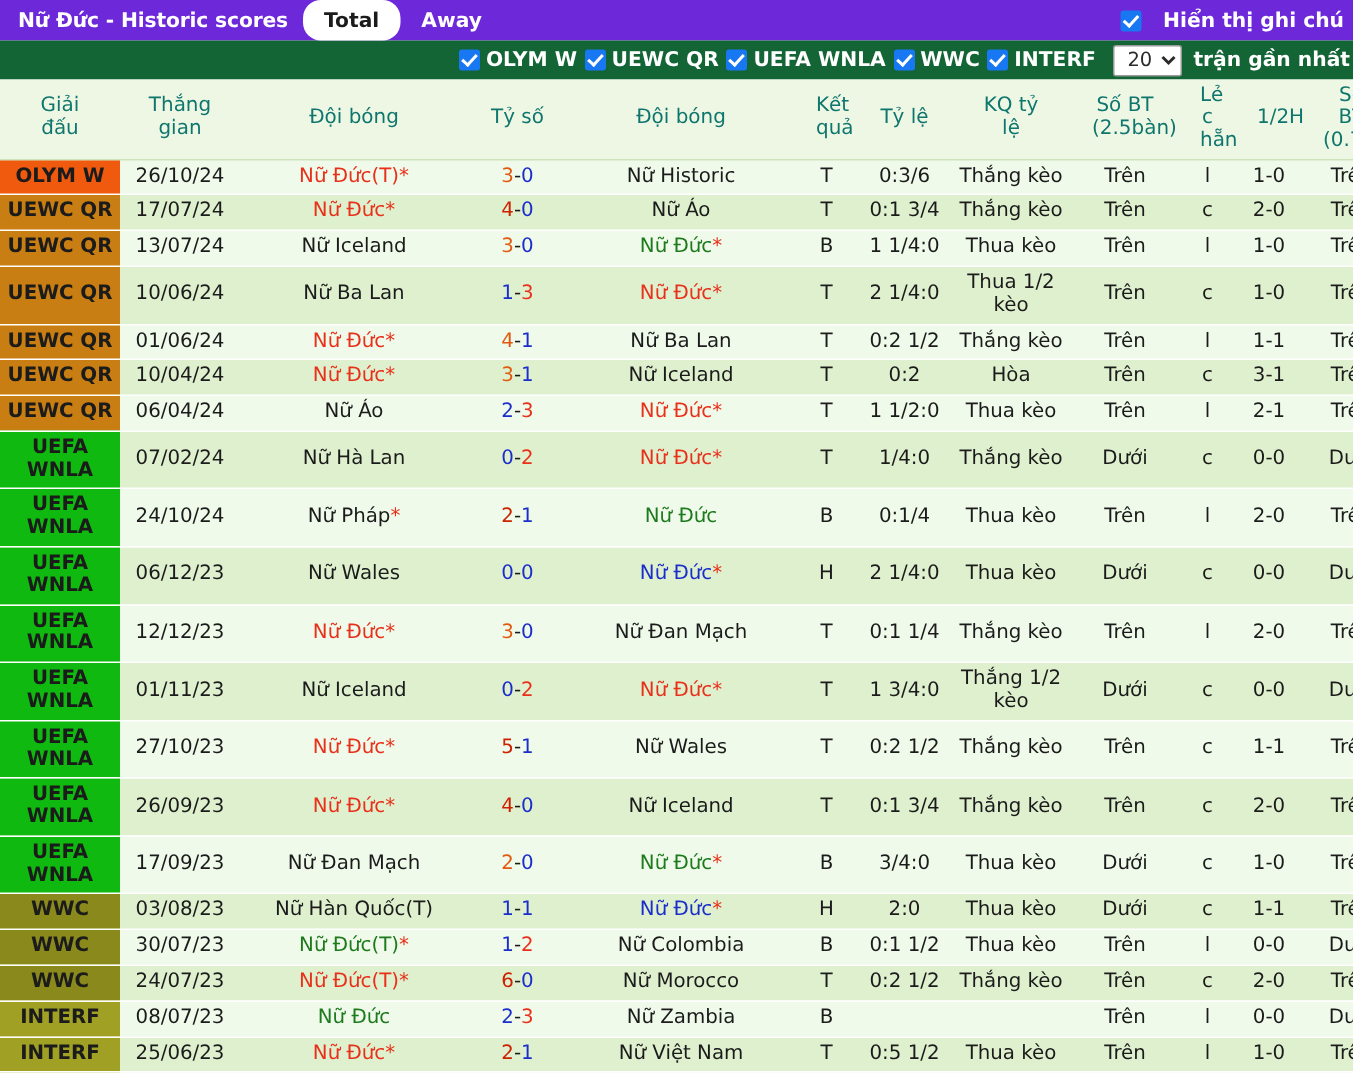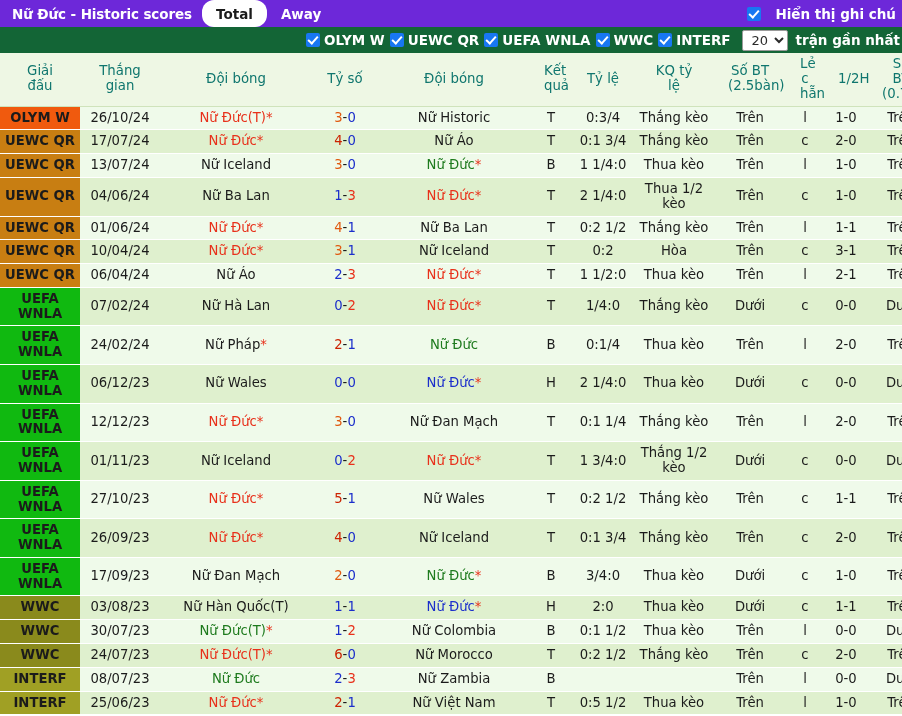--- a/index.html
+++ b/index.html
@@ -222,21 +222,21 @@
       </tr>
     </thead>
     <tbody id="tbody">
         <tr class="odd">
           <td class="league" style="background: rgb(240, 90, 14);">OLYM W</td>
           <td class="c-blk">26/10/24</td>
           <td><span class="c-red">Nữ Đức(T)</span><span class="star">*</span></td>
           <td><span class="c-org">3</span><span class="c-blk">-</span><span class="c-blu">0</span></td>
           <td><span class="c-blk">Nữ Historic</span></td>
           <td class="c-red">T</td>
-          <td class="c-blu">0:3/4</td>
+          <td class="c-blu">0:3/6</td>
           <td class="c-red">Thắng kèo</td>
           <td class="c-red">Trên</td>
           <td class="c-grn">l</td>
           <td class="c-blk">1-0</td>
           <td class="c-org">Trên</td>
         </tr>
         <tr class="even">
           <td class="league" style="background: rgb(200, 126, 18);">UEWC QR</td>
           <td class="c-blk">17/07/24</td>
           <td><span class="c-red">Nữ Đức</span><span class="star">*</span></td>
@@ -259,21 +259,21 @@
           <td class="c-grn">B</td>
           <td class="c-blu">1 1/4:0</td>
           <td class="c-grn">Thua kèo</td>
           <td class="c-red">Trên</td>
           <td class="c-grn">l</td>
           <td class="c-blk">1-0</td>
           <td class="c-org">Trên</td>
         </tr>
         <tr class="even">
           <td class="league" style="background: rgb(200, 126, 18);">UEWC QR</td>
-          <td class="c-blk">04/06/24</td>
+          <td class="c-blk">10/06/24</td>
           <td><span class="c-blk">Nữ Ba Lan</span></td>
           <td><span class="c-blu">1</span><span class="c-blk">-</span><span class="c-red">3</span></td>
           <td><span class="c-red">Nữ Đức</span><span class="star">*</span></td>
           <td class="c-red">T</td>
           <td class="c-blu">2 1/4:0</td>
           <td class="c-grn">Thua 1/2 kèo</td>
           <td class="c-red">Trên</td>
           <td class="c-red">c</td>
           <td class="c-blk">1-0</td>
           <td class="c-org">Trên</td>
@@ -329,21 +329,21 @@
           <td class="c-red">T</td>
           <td class="c-blu">1/4:0</td>
           <td class="c-red">Thắng kèo</td>
           <td class="c-grn">Dưới</td>
           <td class="c-red">c</td>
           <td class="c-blk">0-0</td>
           <td class="c-grn">Dưới</td>
         </tr>
         <tr class="odd">
           <td class="league" style="background: rgb(16, 185, 16);">UEFA WNLA</td>
-          <td class="c-blk">24/02/24</td>
+          <td class="c-blk">24/10/24</td>
           <td><span class="c-blk">Nữ Pháp</span><span class="star">*</span></td>
           <td><span class="c-dred">2</span><span class="c-blk">-</span><span class="c-blu">1</span></td>
           <td><span class="c-grn">Nữ Đức</span></td>
           <td class="c-grn">B</td>
           <td class="c-blu">0:1/4</td>
           <td class="c-grn">Thua kèo</td>
           <td class="c-red">Trên</td>
           <td class="c-grn">l</td>
           <td class="c-blk">2-0</td>
           <td class="c-org">Trên</td>

